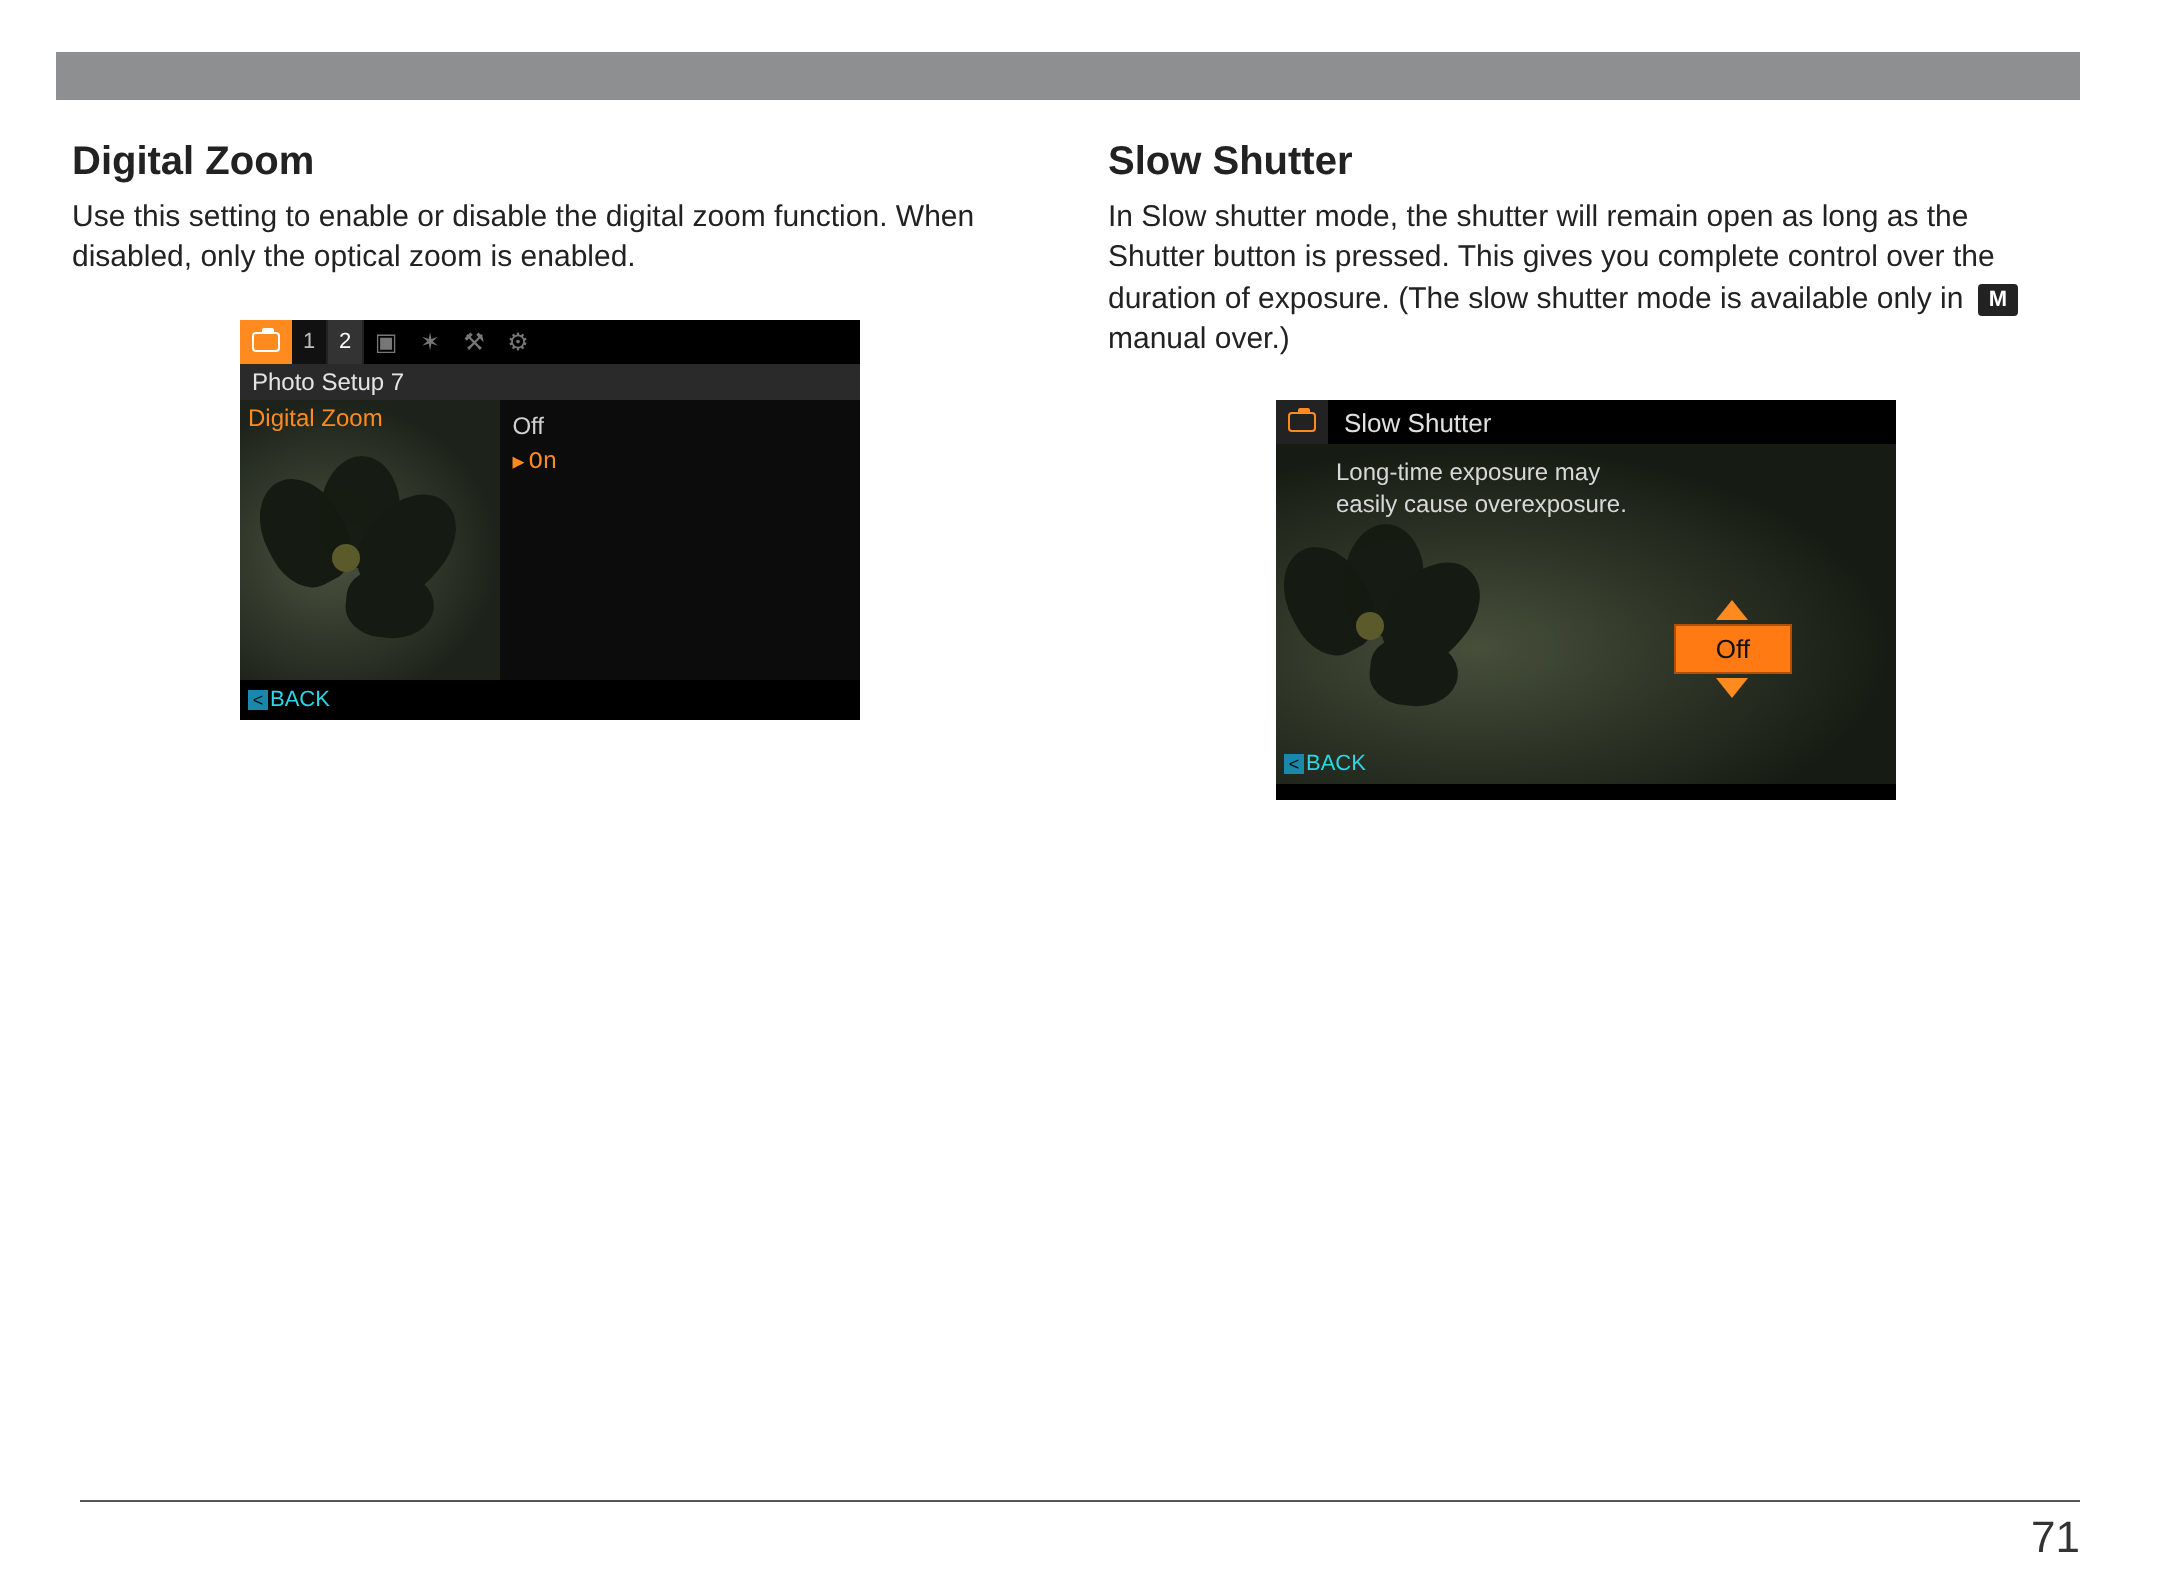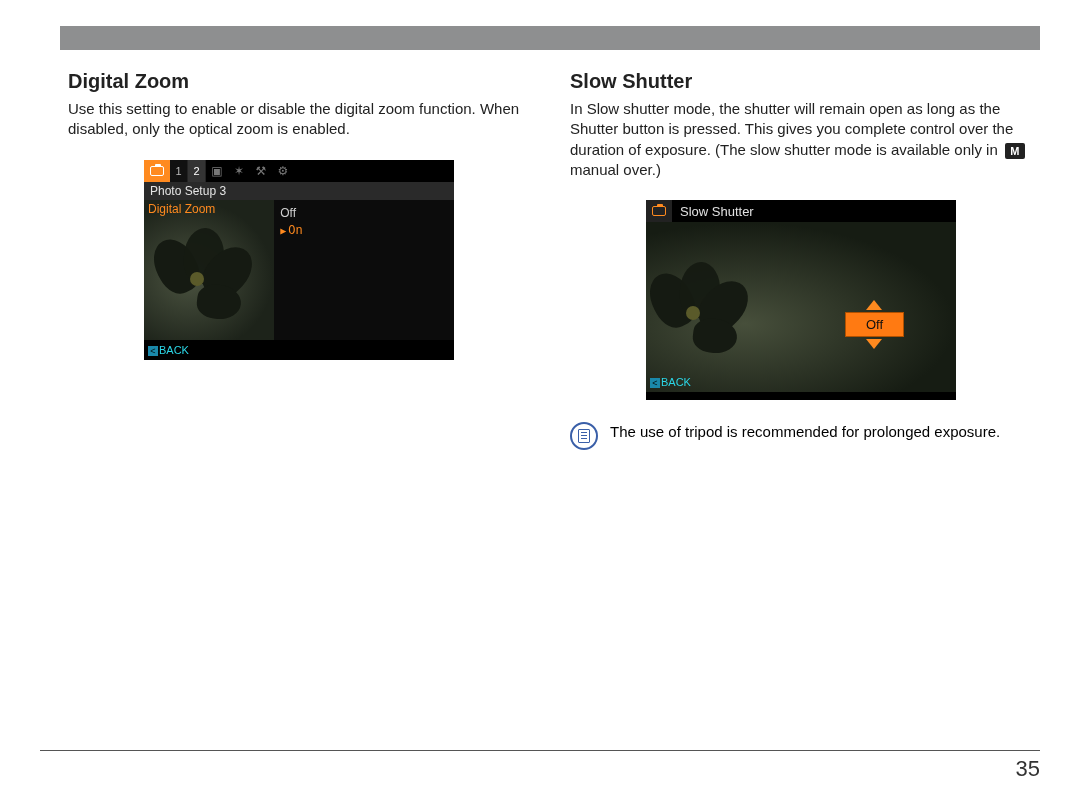--- a/index.html
+++ b/index.html
@@ -1,17 +1,17 @@
 <!DOCTYPE html>
 <html><head>
 <meta charset="utf-8">
 <style>
   * { box-sizing: border-box; margin: 0; padding: 0; }
   html, body { width: 1080px; height: 785px; background: #fff; font-family: "Segoe UI", Arial, sans-serif; }
-  .page { width: 1080px; height: 785px; padding: 26px 40px 20px 60px; position: relative; }
+  .page { width: 1080px; height: 785px; padding: 26px 40px 20px 28px; position: relative; }
   .topbar { height: 24px; background: #8e8f90; width: 100%; }
   .content { display: flex; gap: 40px; padding: 20px 8px 0 8px; }
   .col { flex: 1; }
   h2 { font-size: 20px; font-weight: 600; color: #222; margin-bottom: 6px; }
   p.desc { font-size: 15px; line-height: 1.35; color: #222; }
   .screenshot { margin-top: 20px; display: flex; justify-content: center; }
   
   .lcd1 { width: 310px; height: 200px; background: #000; position: relative; overflow: hidden; }
   .lcd1 .tabbar { height: 22px; display: flex; align-items: center; }
   .tabcam { width: 26px; height: 22px; background: #ff8a1f; display: flex; align-items: center; justify-content: center; }
@@ -84,21 +84,21 @@
             <div class="tabcam">
                 <div class="cam-icon"></div>
               </div>
             <div class="tabnum">1</div>
             <div class="tabnum active">2</div>
             <div class="tabicon">▣</div>
             <div class="tabicon">✶</div>
             <div class="tabicon">⚒</div>
             <div class="tabicon">⚙</div>
           </div>
-          <div class="title">Photo Setup 3</div>
+          <div class="title">Photo Setup 7</div>
           <div class="body">
             <div class="left">
               <div class="label">Digital Zoom</div>
               <div class="flower">
                 <div class="petal p1"></div>
                   <div class="petal p2"></div>
                   <div class="petal p3"></div>
                   <div class="petal p4"></div>
                   <div class="fctr"></div>
               </div>
@@ -128,37 +128,35 @@
             <div class="txt">Slow Shutter</div>
           </div>
           <div class="body2">
             <div class="flower">
               <div class="petal p1"></div>
                 <div class="petal p2"></div>
                 <div class="petal p3"></div>
                 <div class="petal p4"></div>
                 <div class="fctr"></div>
             </div>
+            <div class="warn">
+              <span>Long-time exposure may</span><br>
+              <span>easily cause overexposure.</span>
+            </div>
             <div class="offbox">
               <div class="arrowup"></div>
               <div class="offbtn">Off</div>
               <div class="arrowdn"></div>
             </div>
             <div class="back2"><span class="backchev">&lt;</span><span>BACK</span></div>
           </div>
         </div>
       </div>
 
 
-      <div class="note">
-        <div class="note-icon">
-            <div class="doc"></div>
-          </div>
-        <p>The use of tripod is recommended for prolonged exposure.</p>
-      </div>
     </div>
   </div>
 
   <div class="footer">
     <div class="pgline"></div>
-    <div class="pgnum">35</div>
+    <div class="pgnum">71</div>
   </div>
 </div>
 
 </body></html>

